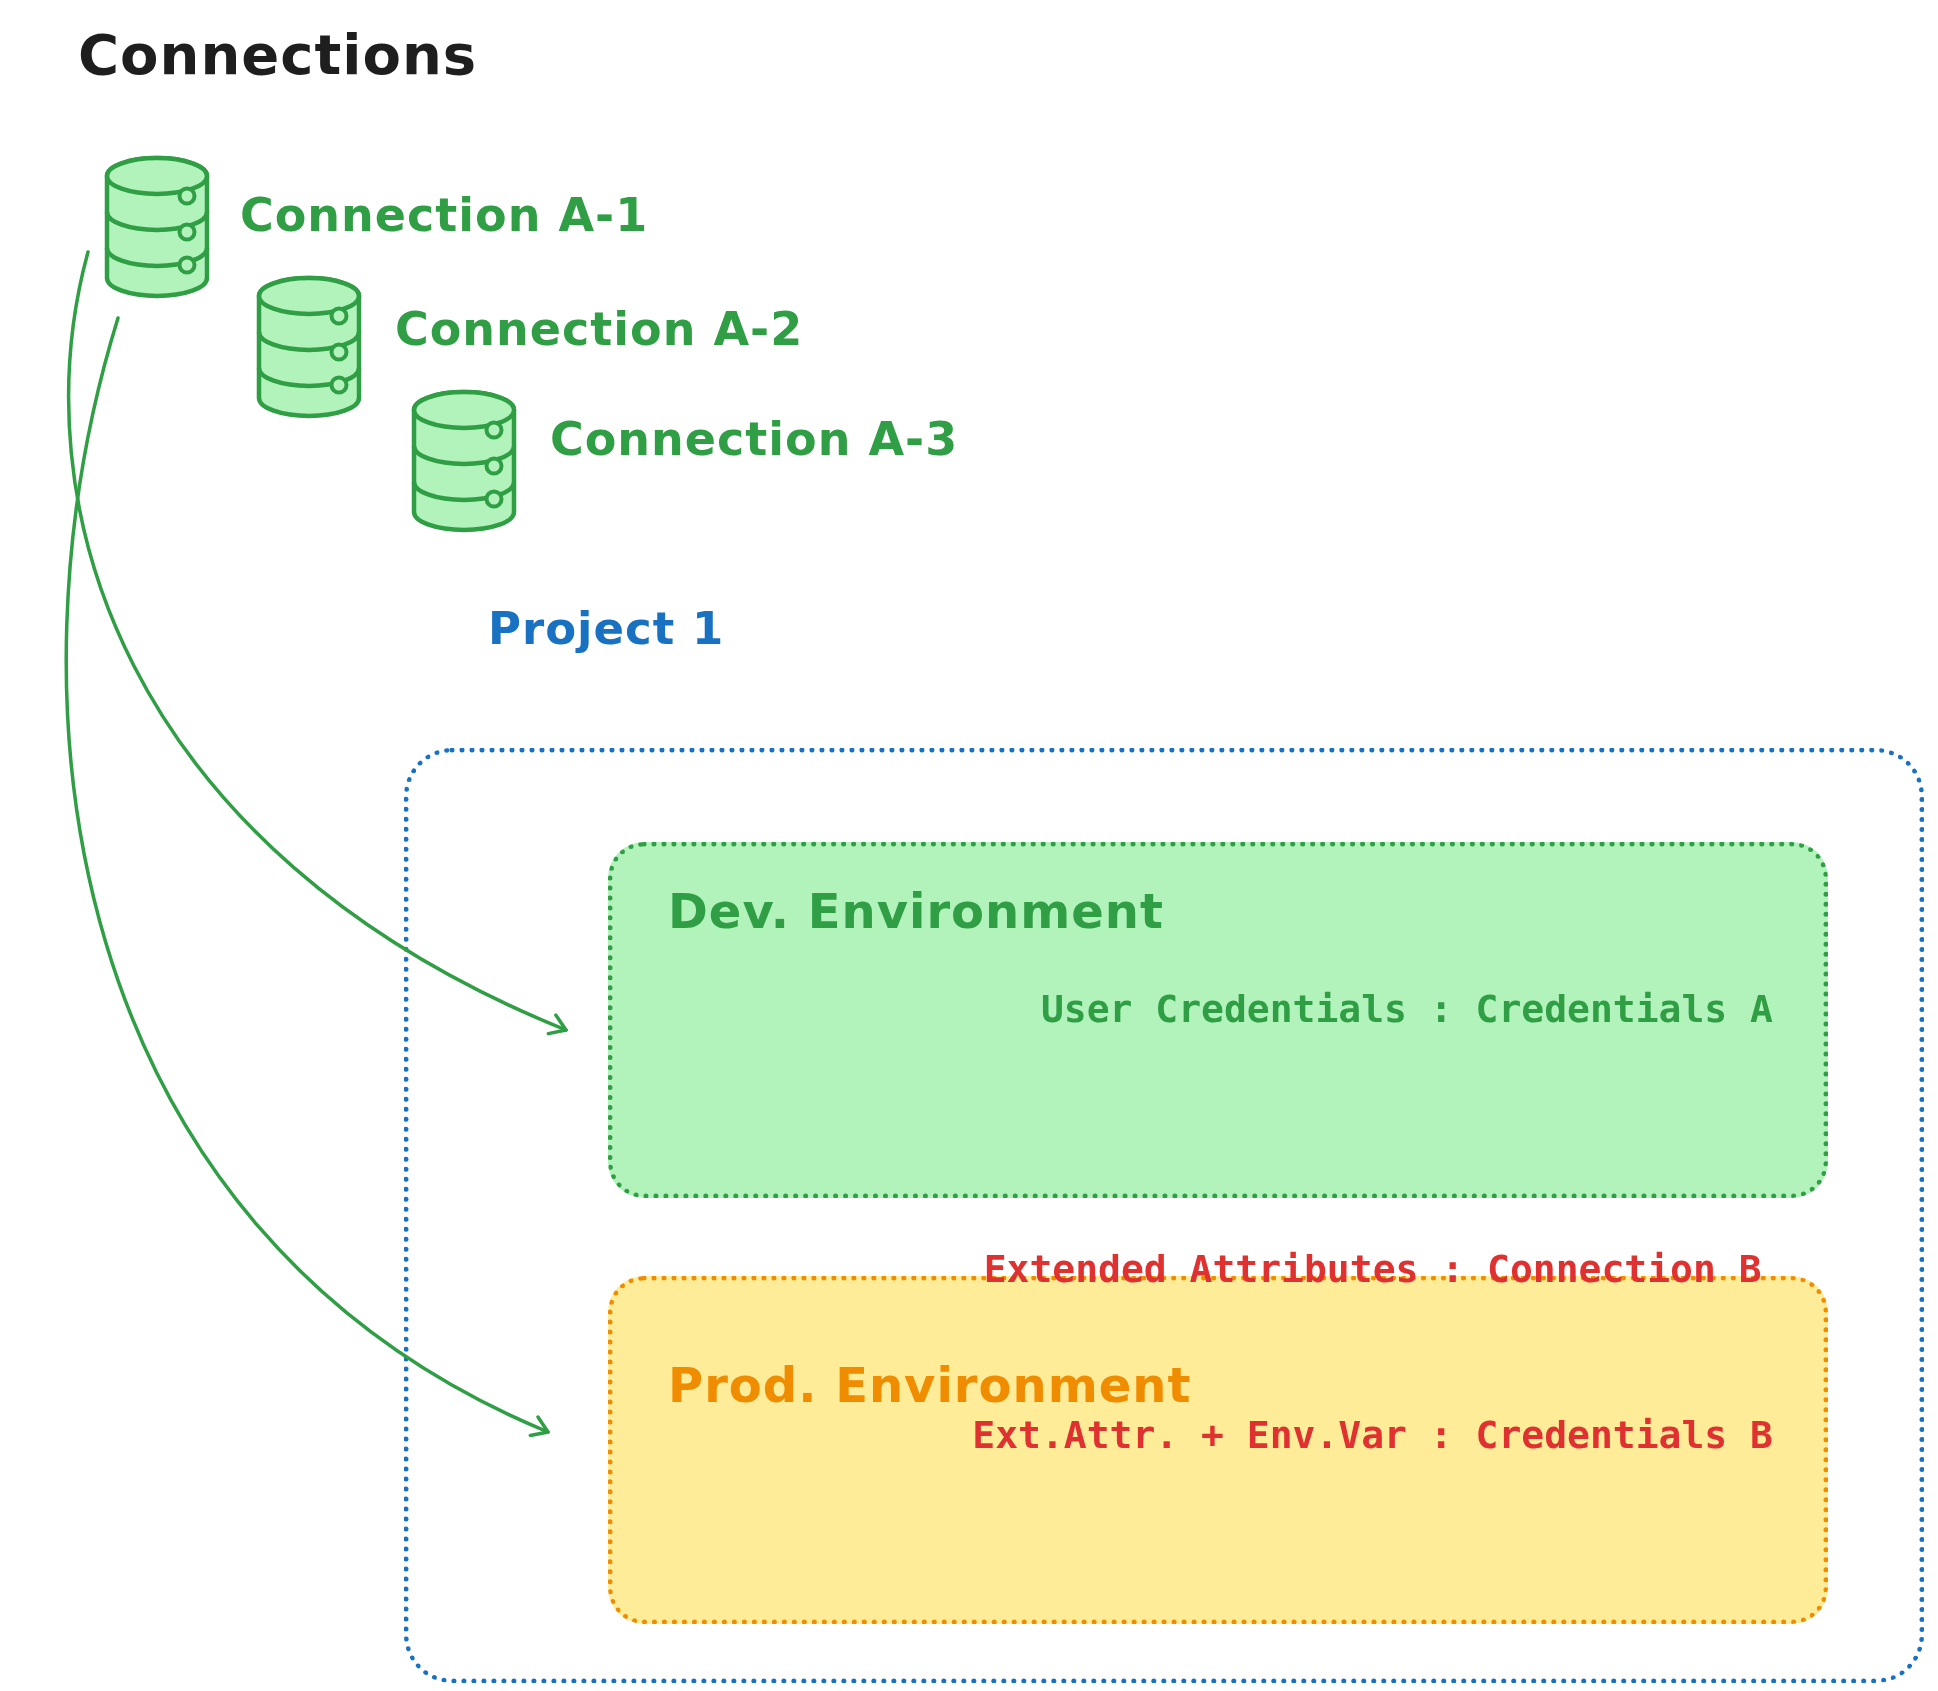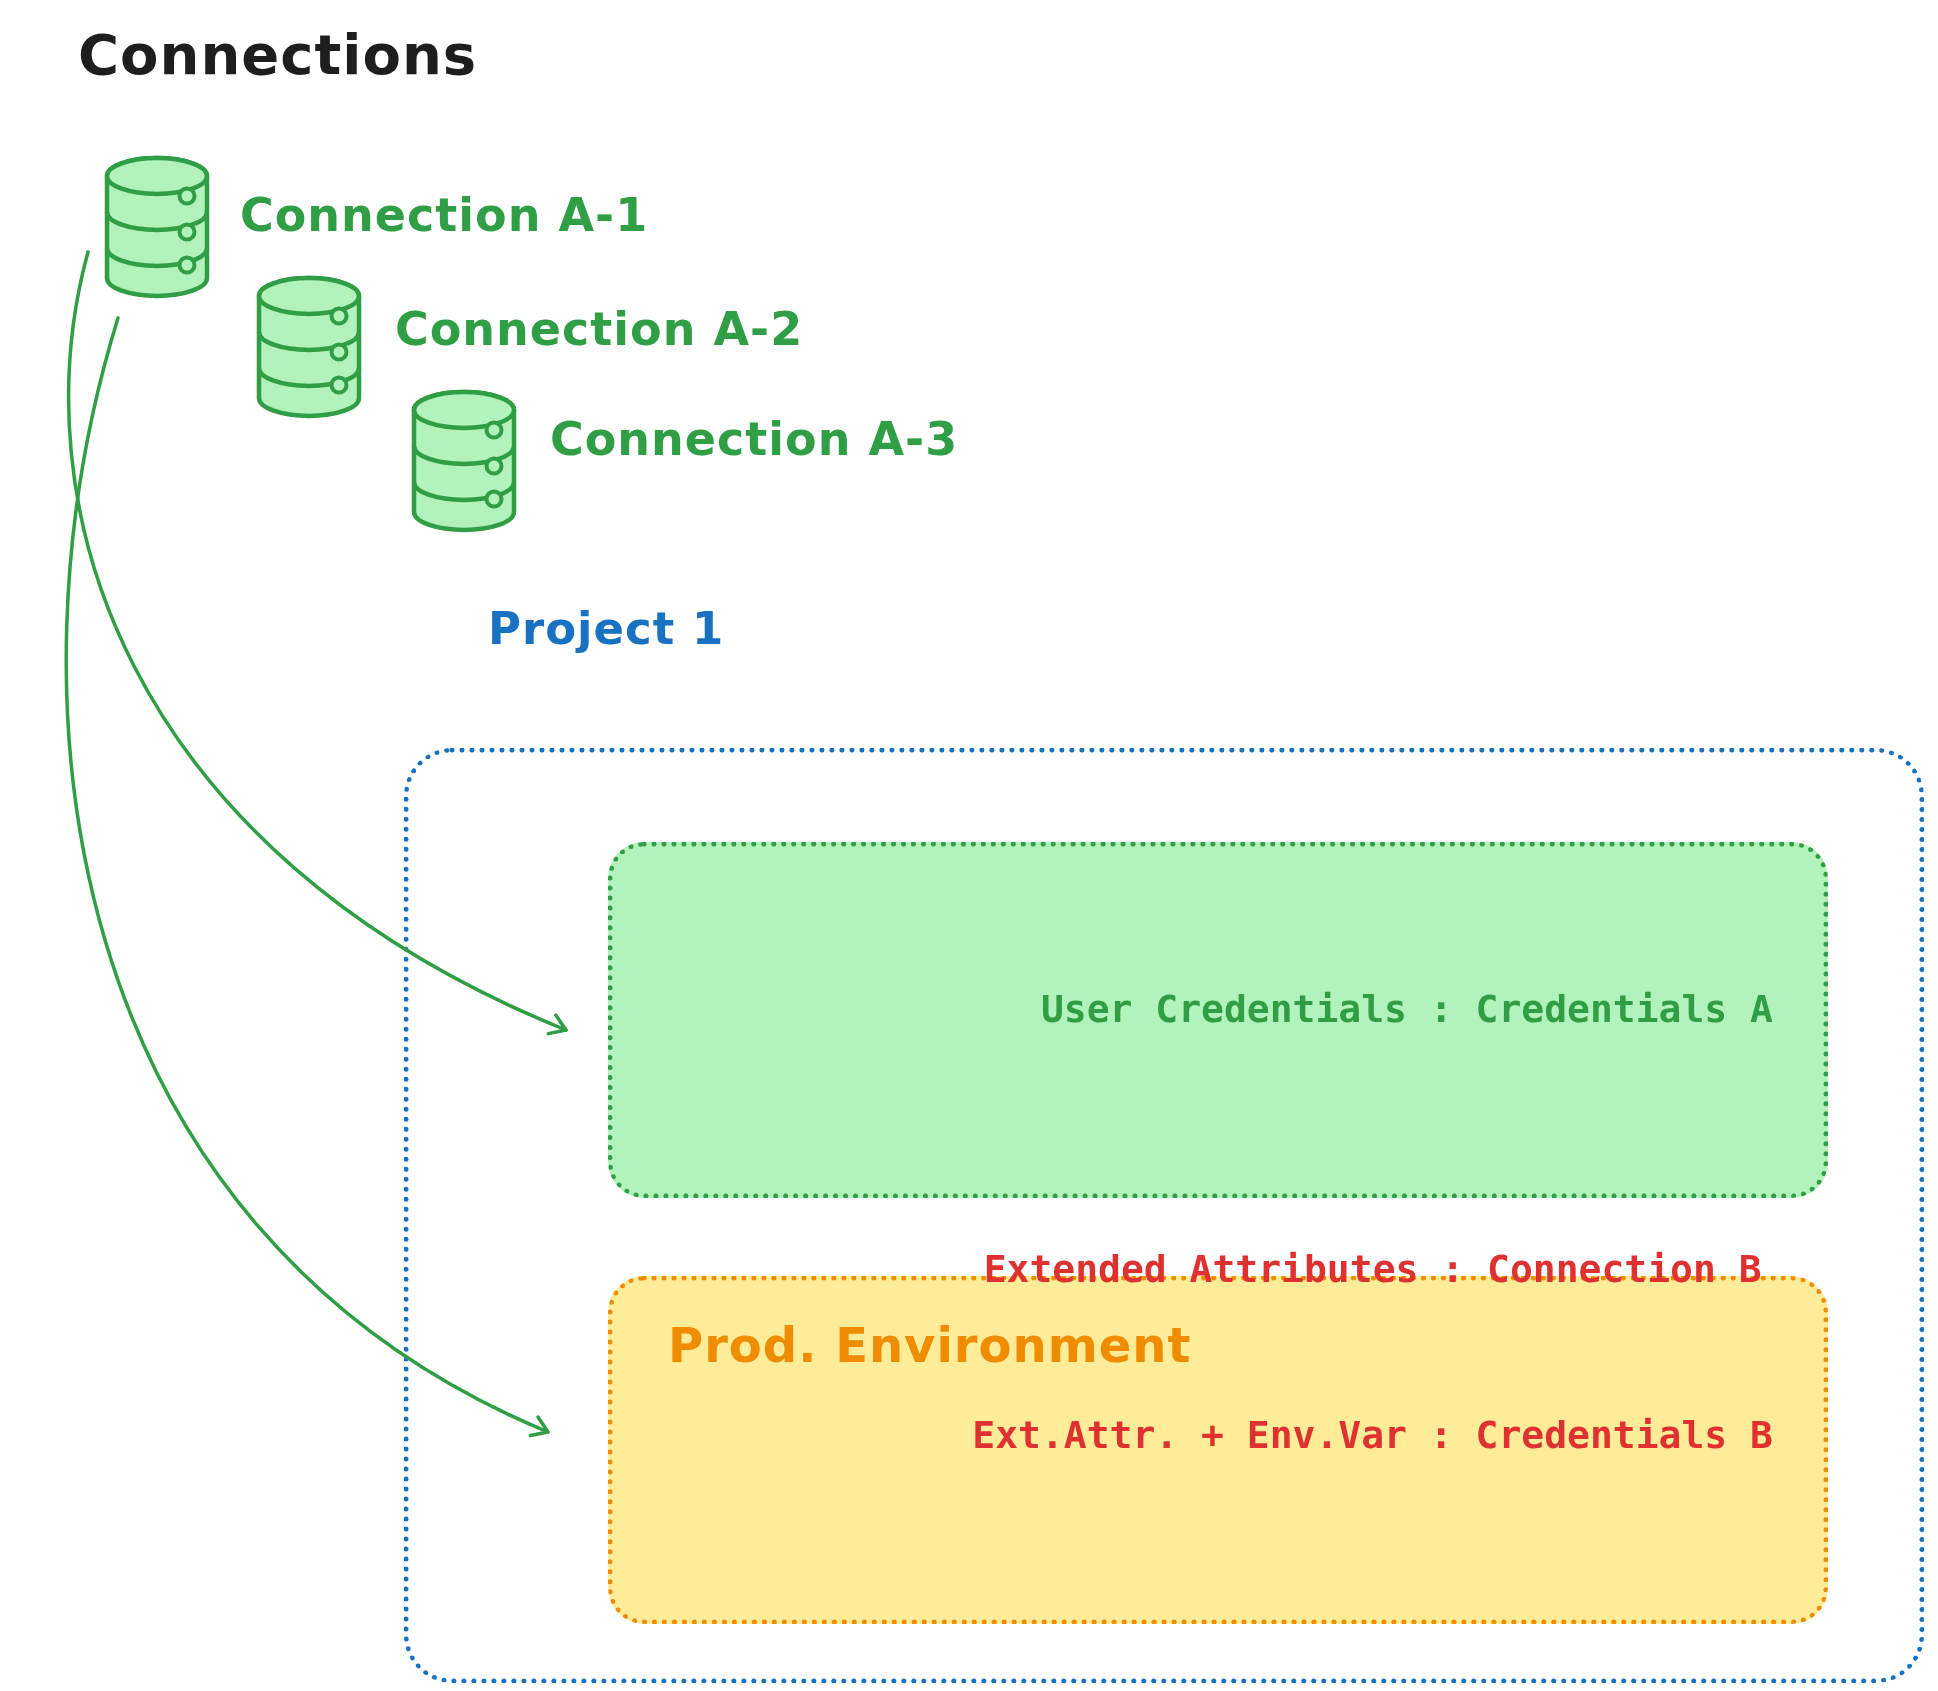--- a/index.html
+++ b/index.html
@@ -56,21 +56,21 @@
     background: var(--c-yellowFill, #ffec99);
     border: 5px dotted var(--c-orange, #f08c00);
   }
 
   .env-name {
     position: absolute; left: 55px; top: 36px;
     font-size: 48px; font-weight: 700; letter-spacing: 1px;
     white-space: nowrap;
   }
   .dev-box .env-name  { color: var(--c-green, #2f9e44); }
-  .prod-box .env-name { color: var(--c-orange, #f08c00); }
+  .prod-box .env-name { color: var(--c-orange, #f08c00); margin-top: 40px; }
 
   .env-lines {
     position: absolute; right: 50px; bottom: 46px;
     font-family: "DejaVu Sans Mono", monospace;
     font-weight: 700; font-size: 38px; line-height: 1.45;
     text-align: center; white-space: pre;
   }
   .dev-box .env-lines  { color: var(--c-green, #2f9e44); }
   .prod-box .env-lines { color: var(--c-red, #e03131); }
 
@@ -140,20 +140,21 @@
   <svg class="abs db" style="left:408px; top:386px;" width="112" height="150" viewBox="0 0 112 150">
     <use href="#db-symbol"></use>
   </svg>
   <div class="abs conn-label" style="left:550px; top:412px;">Connection A-3</div>
 
   <div class="abs project-title">Project 1</div>
 
   <div class="abs project-box"></div>
 
   <div class="abs env-box dev-box">
+    <div class="env-name">Dev. Environment</div>
     <div class="env-lines">
       <div>User Credentials : Credentials A</div>
     </div>
   </div>
 
   <div class="abs env-box prod-box">
     <div class="env-name">Prod. Environment</div>
     <div class="env-lines">
       <div>Extended Attributes : Connection B</div>
       <div>Ext.Attr. + Env.Var : Credentials B</div>

